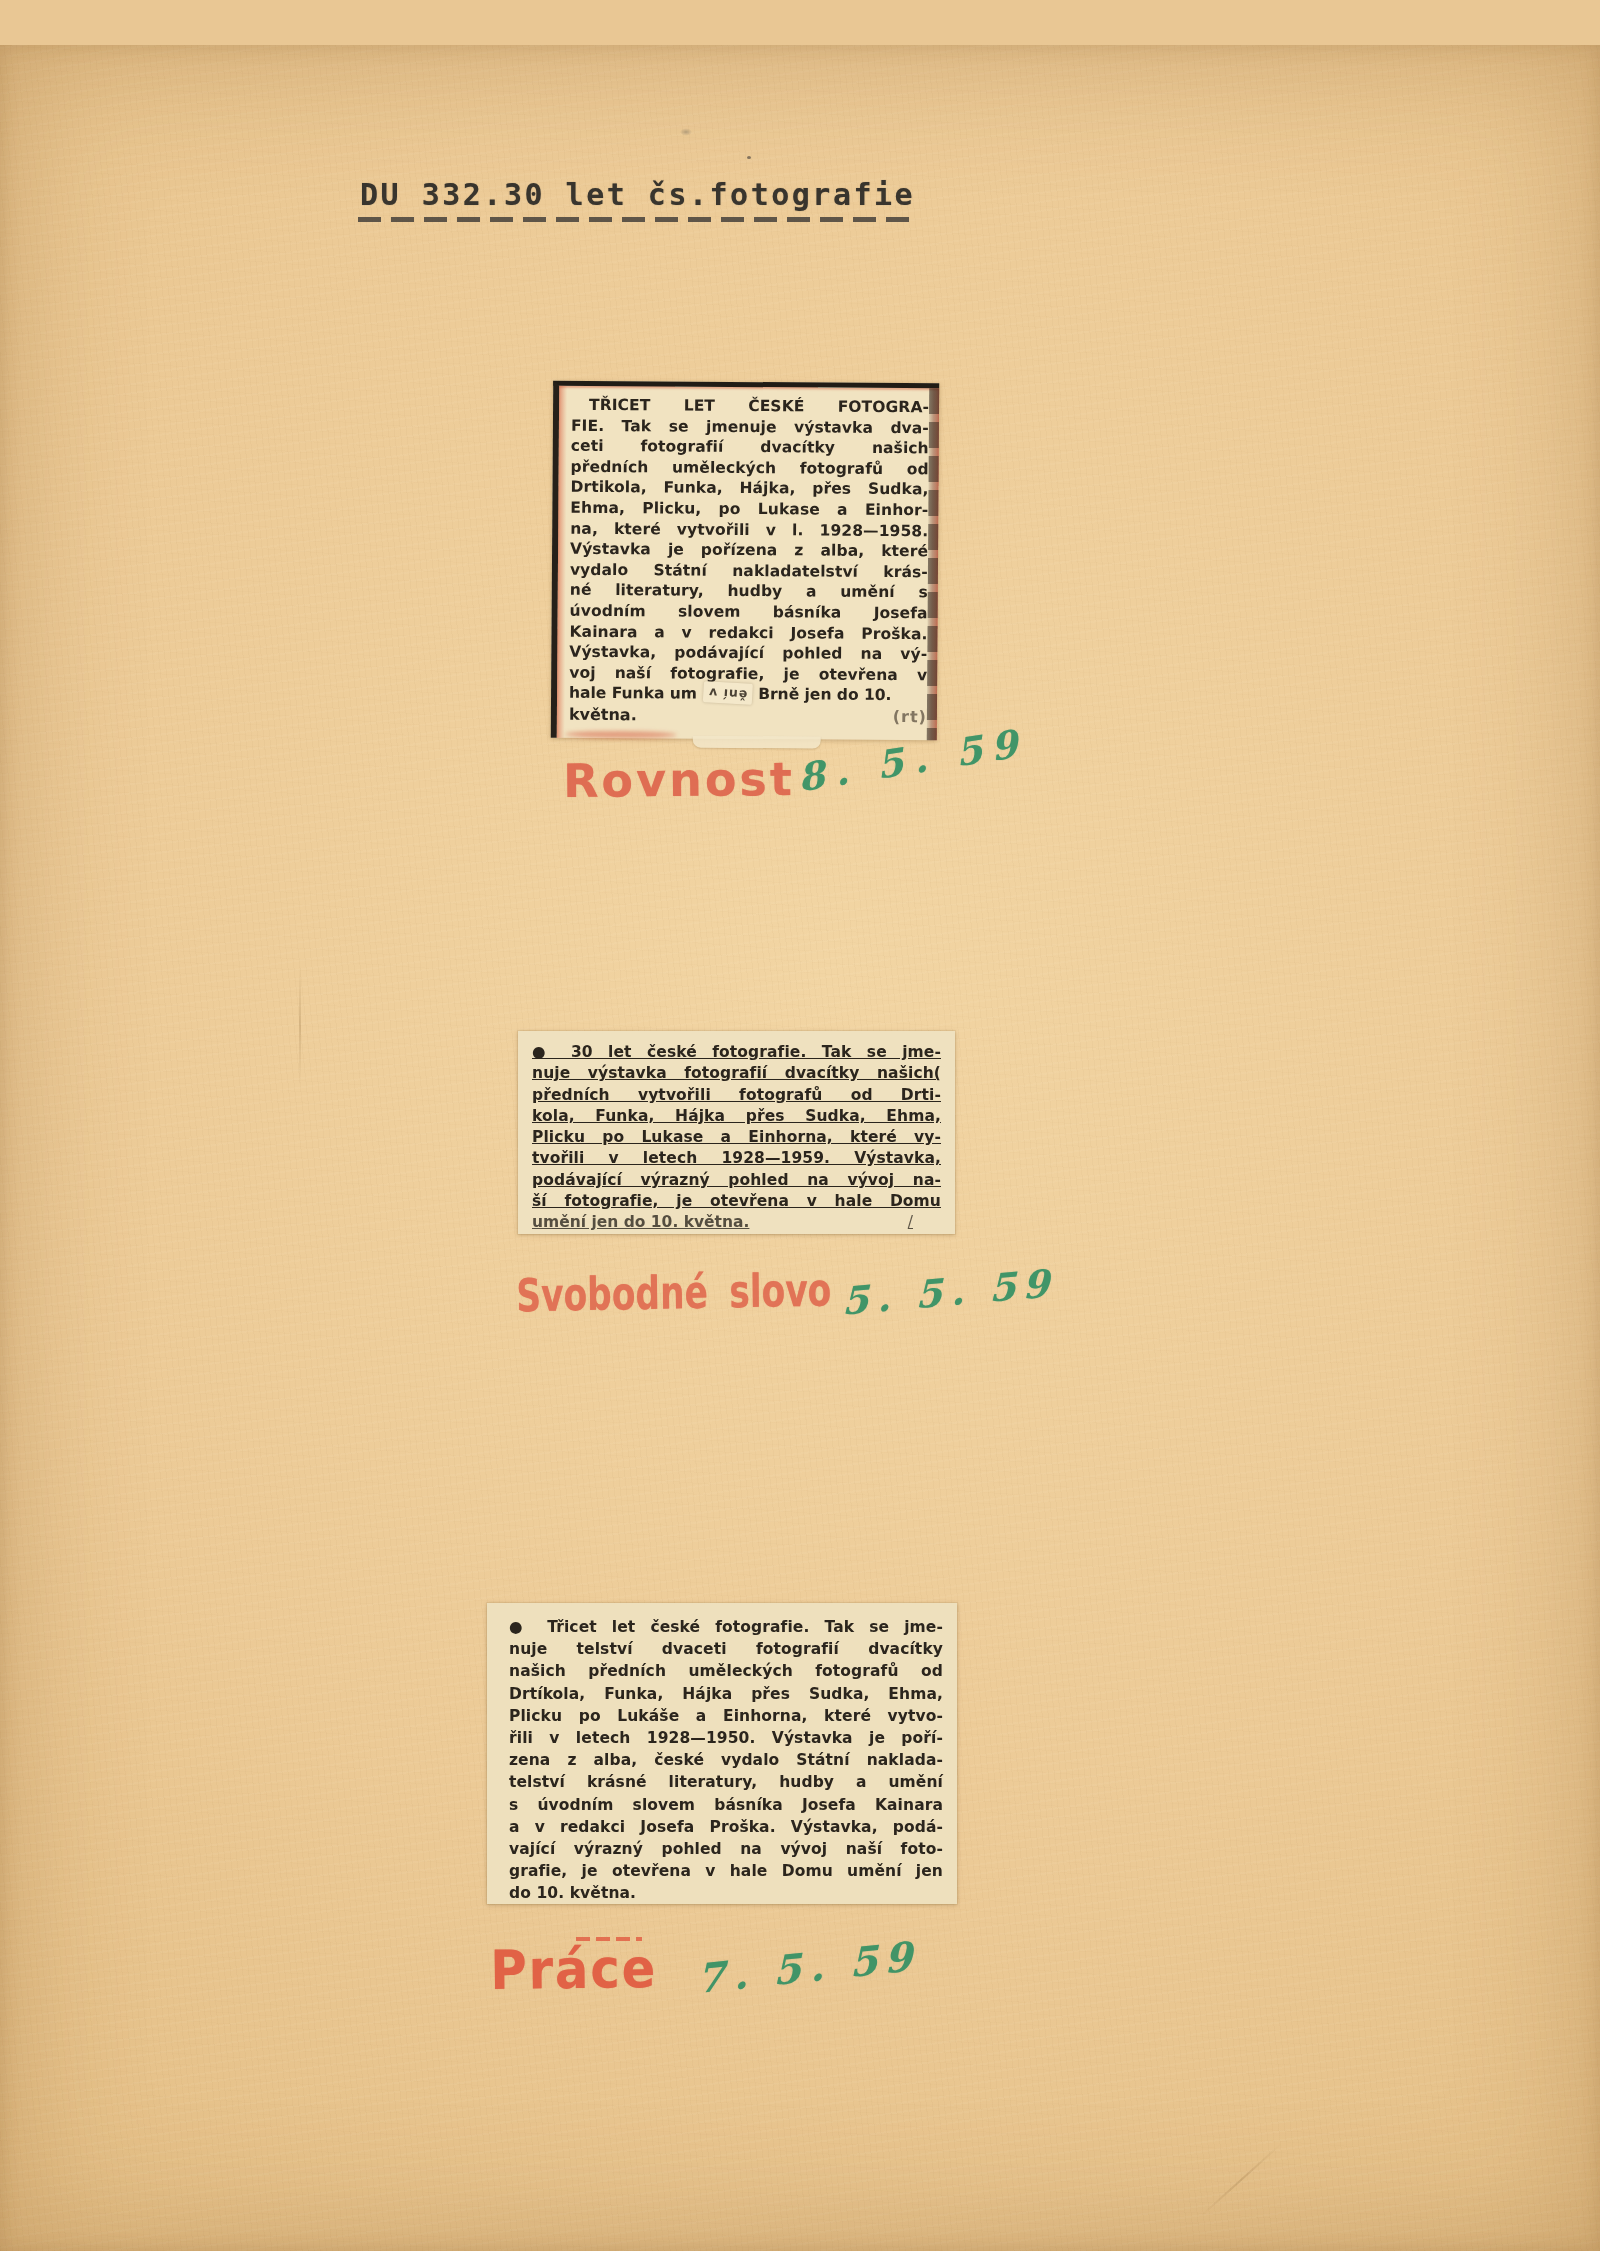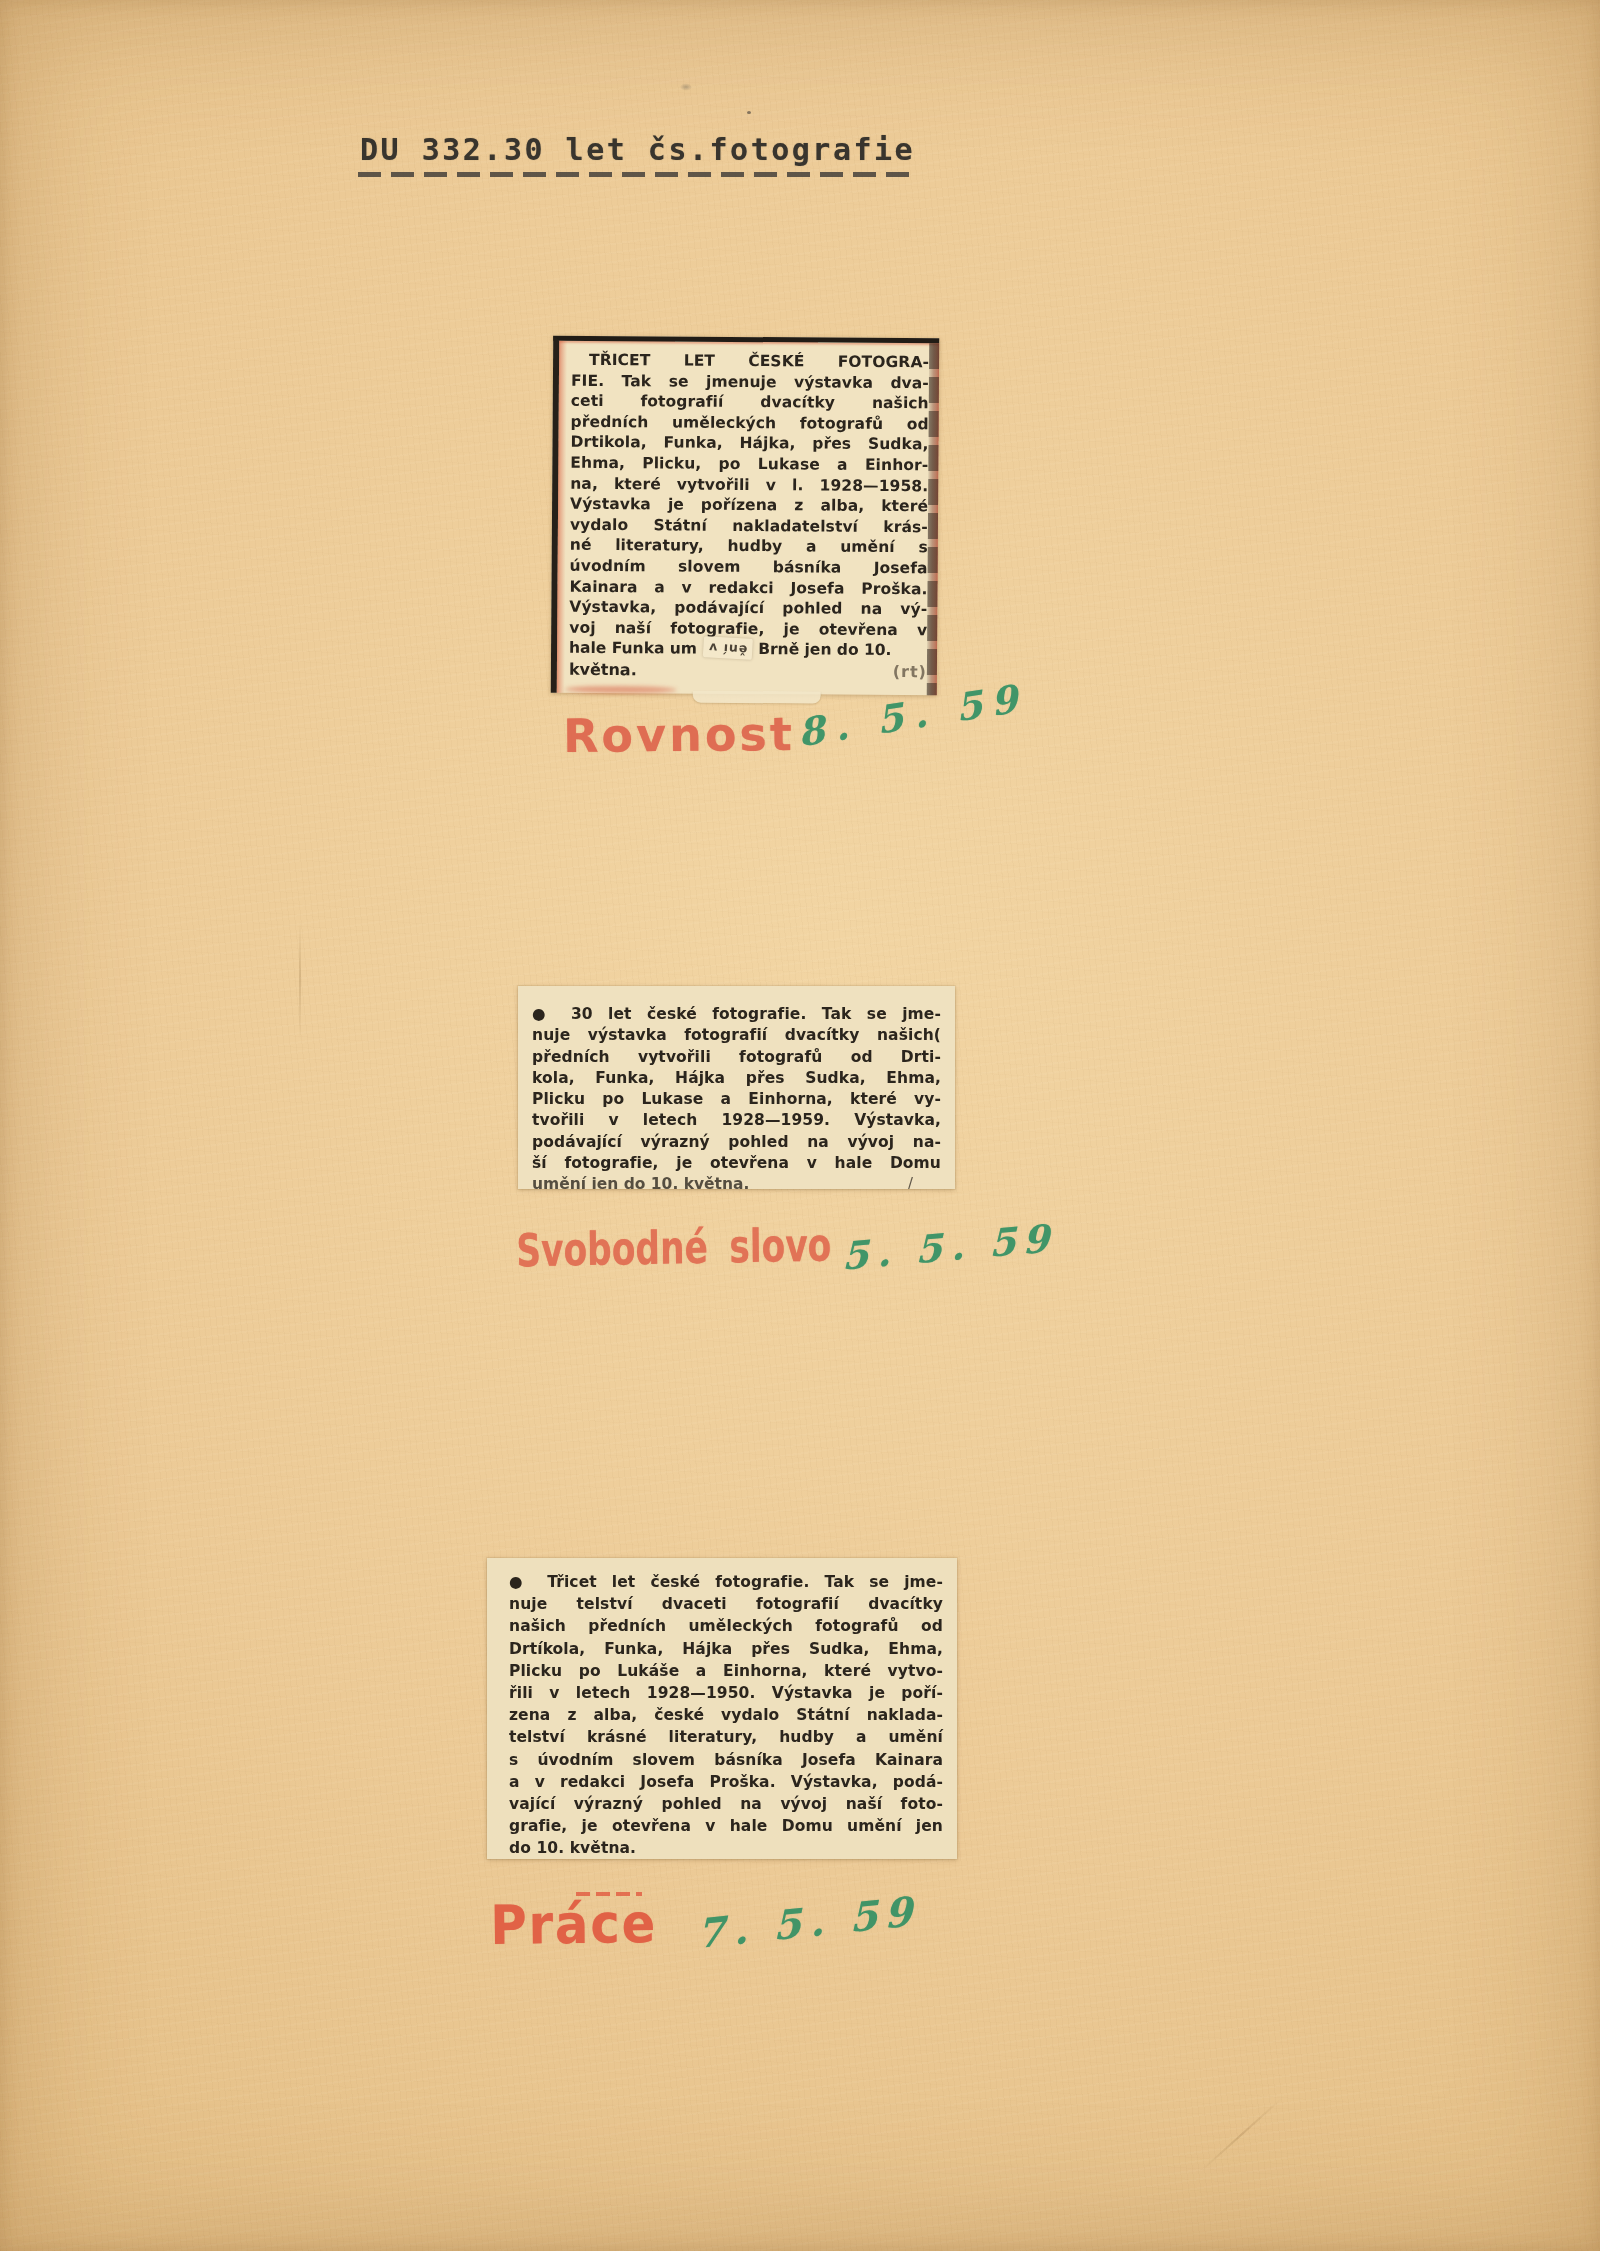--- a/index.html
+++ b/index.html
@@ -4,20 +4,21 @@
 <style>
   html,body{margin:0;padding:0;}
   body{
     width:1600px;height:2251px;position:relative;overflow:hidden;
     background:#e9c794;
     font-family:"DejaVu Sans",sans-serif;
   }
   .page{position:absolute;inset:0;
     background:
       radial-gradient(95% 75% at 52% 42%, #f2d5a3 0%, #ecca96 55%, #e2bc82 100%);
+    margin-top: 45px;
   }
   .grain{position:absolute;inset:0;pointer-events:none;
     background-image:
       repeating-linear-gradient(84deg, rgba(120,80,30,.030) 0 1px, transparent 1px 6px),
       repeating-linear-gradient(-8deg, rgba(255,246,222,.05) 0 2px, transparent 2px 9px),
       repeating-linear-gradient(4deg, rgba(150,100,40,.018) 0 1px, transparent 1px 11px);
   }
   .vignette{position:absolute;inset:0;pointer-events:none;
     box-shadow: inset 0 0 140px rgba(128,84,34,.28), inset 0 0 20px rgba(120,75,30,.18);
   }
@@ -79,21 +80,21 @@
   }
   .lastrow{display:flex;justify-content:space-between;align-items:baseline;line-height:20.6px;}
   .sig{font-size:16px;color:#6f6351;opacity:.85;letter-spacing:1px;}
   .red-smear{position:absolute;left:8px;bottom:0;width:112px;height:7px;border-radius:50%;
     background:rgba(208,72,44,.45);filter:blur(2px);}
   .paper-tab{position:absolute;left:136px;bottom:-9px;width:128px;height:12px;
     background:#f3e7c9;opacity:.85;border-radius:0 0 8px 8px;box-shadow:0 1px 2px rgba(95,62,20,.25);}
 
   
   .clip2{left:518px;top:986px;width:437px;height:203px;background:#efe1bf;overflow:hidden;}
-  .clip2 .txt{padding:18px 14px 0 14px;}
+  .clip2 .txt{padding:11px 14px 0 14px;text-decoration:underline;}
   .clip2 .line{line-height:21.3px;}
   .cutrow{display:flex;align-items:center;line-height:21.3px;font-size:15.5px;opacity:.78;}
   .cut-mark{margin-left:auto;padding-right:28px;font-weight:400;color:#3a332a;}
 
   
   .clip3{left:487px;top:1558px;width:470px;height:301px;background:#eee0bd;}
   .clip3 .txt{padding:13px 14px 0 22px;}
   .clip3 .line{line-height:22.2px;}
 
   

